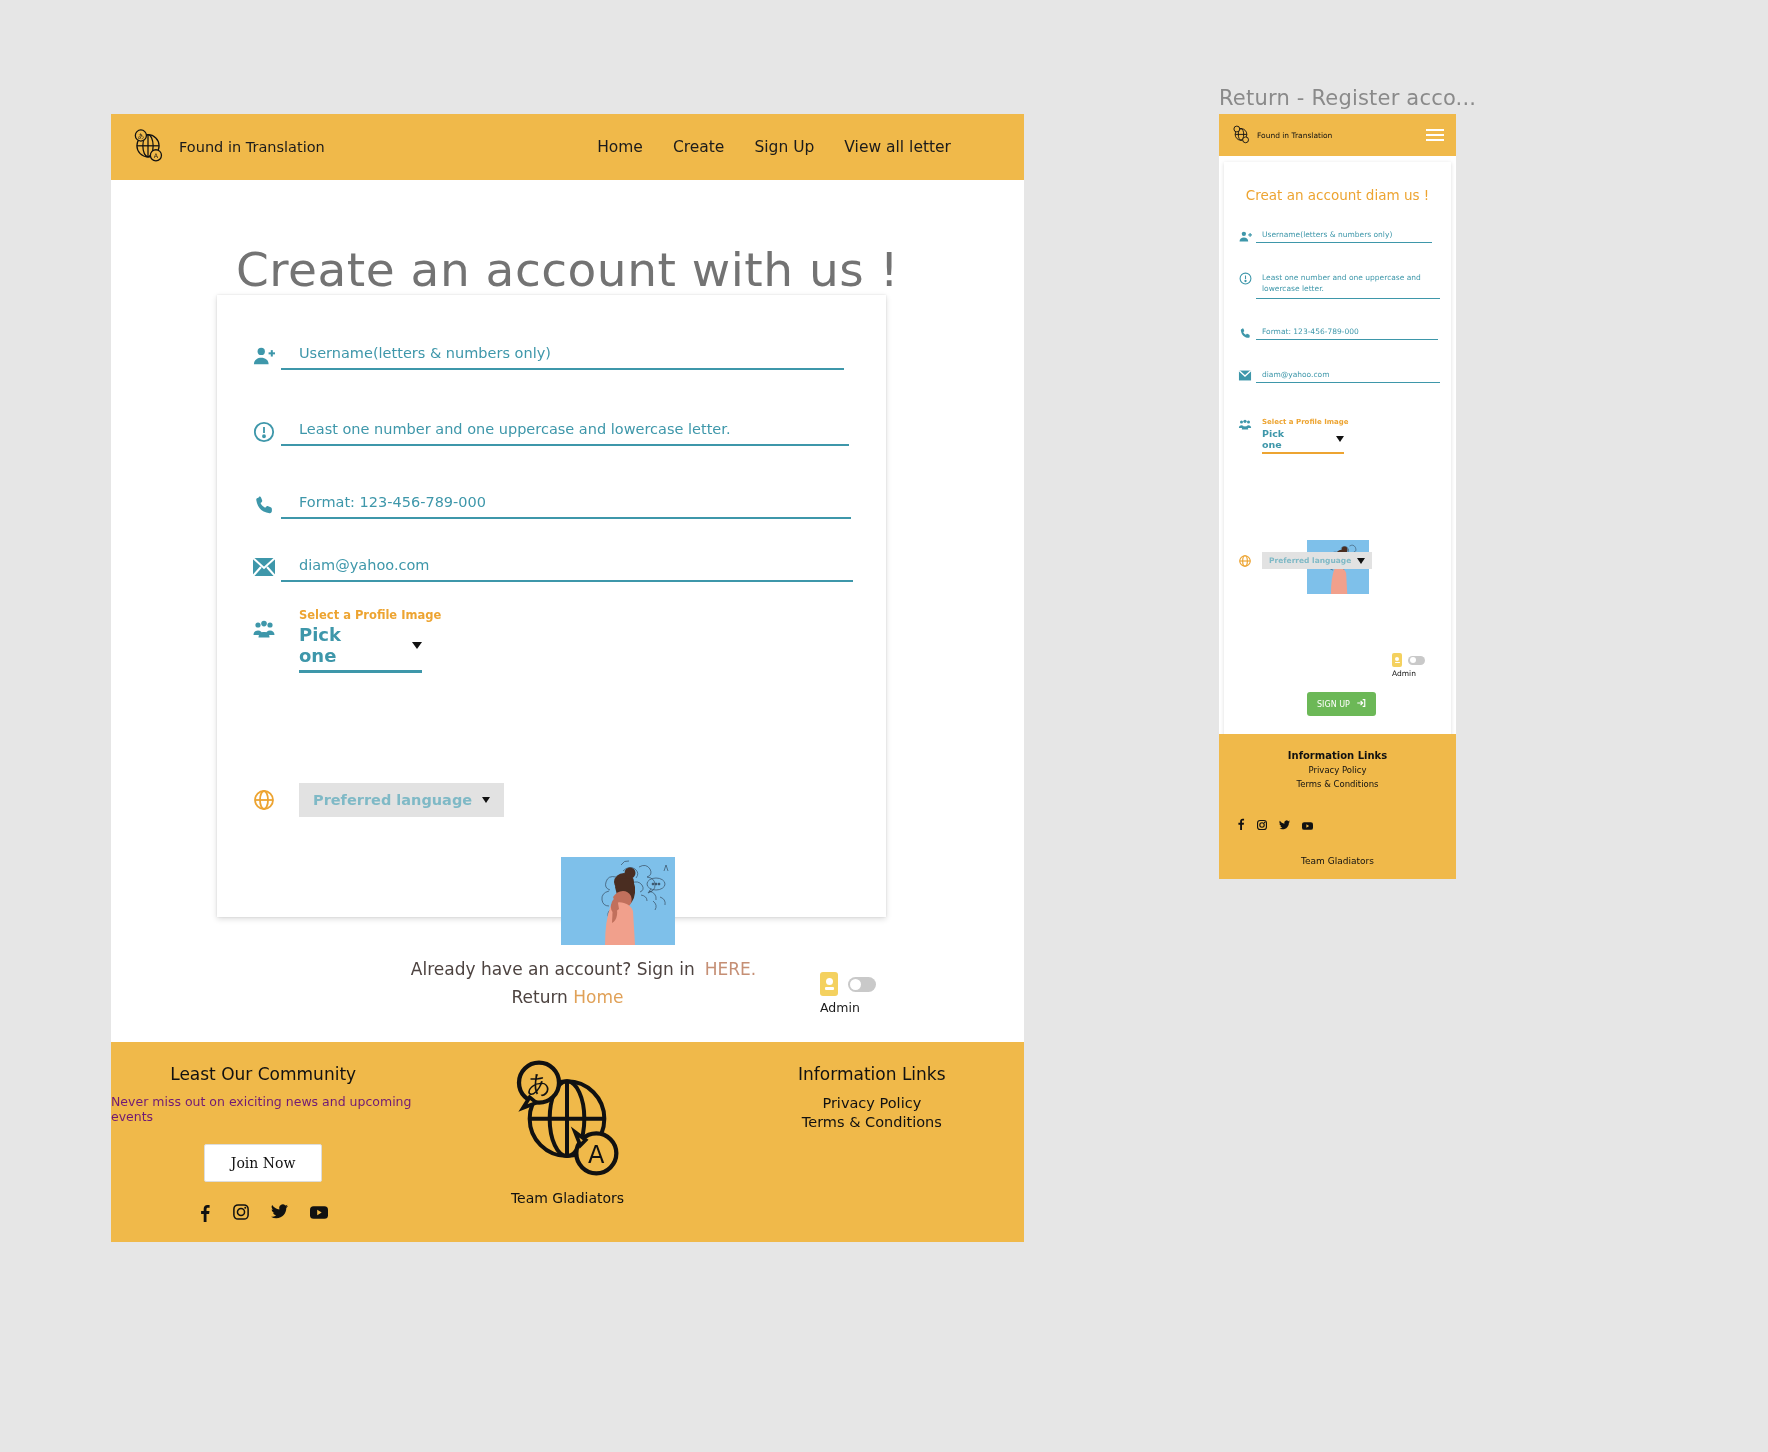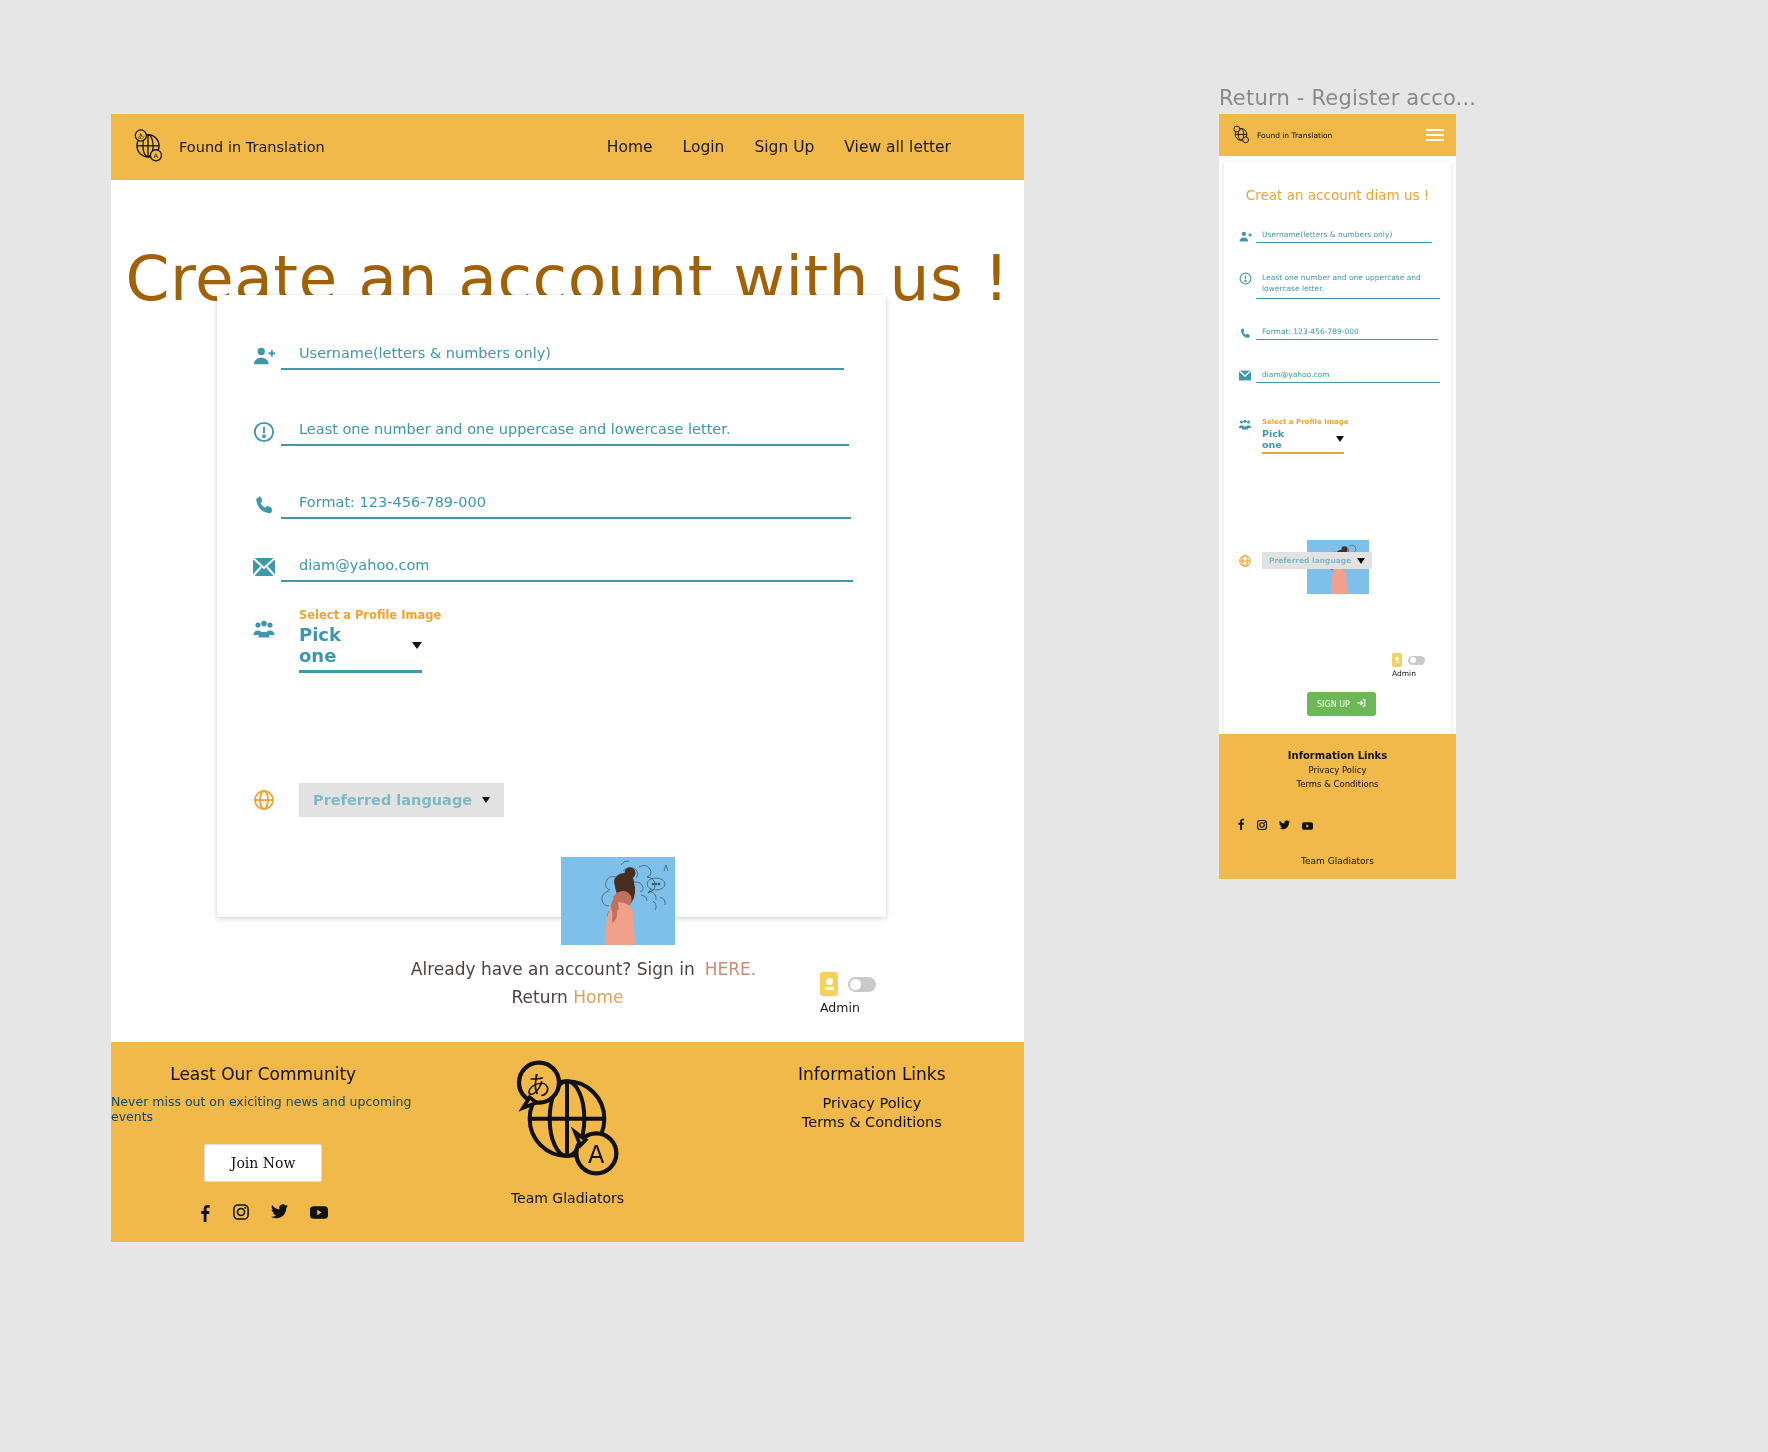--- a/index.html
+++ b/index.html
@@ -45,22 +45,22 @@
     position: absolute; right: 0px; top: 0; height: 100%;
     display: flex; align-items: center; gap: 30px; padding-right: 0px;
   }
   .nav-links a {
     color: #1b1b1b; text-decoration: none; font-size: 15.5px;
     font-family: "DejaVu Sans", sans-serif;
   }
 
   .page-title {
     text-align: center;
-    color: #a16207;
-    font-size: 63px;
+    color: #737373;
+    font-size: 47px;
     font-weight: 400;
     letter-spacing: .5px;
     margin-top: 62px;
     font-family: "DejaVu Sans", sans-serif;
   }
 
   
   .form-card {
     position: absolute; left: 106px; top: 181px;
     width: 669px; height: 622px;
@@ -155,21 +155,21 @@
   .signin-line2 a { color:#e0a158; text-decoration:none; }
 
   
   .dfooter {
     position: absolute; left: 0; bottom: 0; width: 913px; height: 200px;
     background: #f0b94a;
     display: flex;
   }
   .dfoot-col { flex:1; display:flex; flex-direction:column; align-items:center; padding-top: 22px; font-family:"DejaVu Sans", sans-serif;}
   .dfoot-h { font-size: 17px; color:#111; margin-bottom: 10px; }
-  .dfoot-sub { font-size: 12.5px; color:#0c4a6e; }
+  .dfoot-sub { font-size: 12.5px; color:#701a75; }
   .join-btn {
     margin-top: 20px; background:#fff; border:1px solid #ddd; border-radius:2px;
     padding: 10px 26px; font-size: 14px; color:#111; cursor:pointer;
     font-family:"DejaVu Serif", serif;
   }
   .socials { display:flex; gap: 22px; margin-top: 22px; }
   .socials svg { fill:#111; }
   .dfoot-links { font-size: 14.5px; color:#111; line-height: 1.3; }
   .team-name { font-size: 14px; color:#111; margin-top: 6px;}
 
@@ -251,21 +251,21 @@
             <circle cx="15" cy="12" r="7" fill="#f0b94a" stroke="#111" stroke-width="1.6"></circle>
             <text x="15" y="15.5" font-size="8" text-anchor="middle" fill="#111" font-family="DejaVu Sans, sans-serif">あ</text>
             <circle cx="34" cy="37" r="7" fill="#f0b94a" stroke="#111" stroke-width="1.6"></circle>
             <text x="34" y="40.5" font-size="8" text-anchor="middle" fill="#111" font-family="DejaVu Sans, sans-serif">A</text>
           </svg>
         </span>
         <span class="brand-name">Found in Translation</span>
       </div>
       <div class="nav-links" style="right:73px;">
         <a href="#">Home</a>
-        <a href="#">Login</a>
+        <a href="#">Create</a>
         <a href="#">Sign Up</a>
         <a href="#">View all letter</a>
       </div>
     </div>
 
     <div class="page-title">Create an account with us !</div>
 
     <div class="form-card">
 
       <div class="field-row" style="left:30px; top:50px;">

